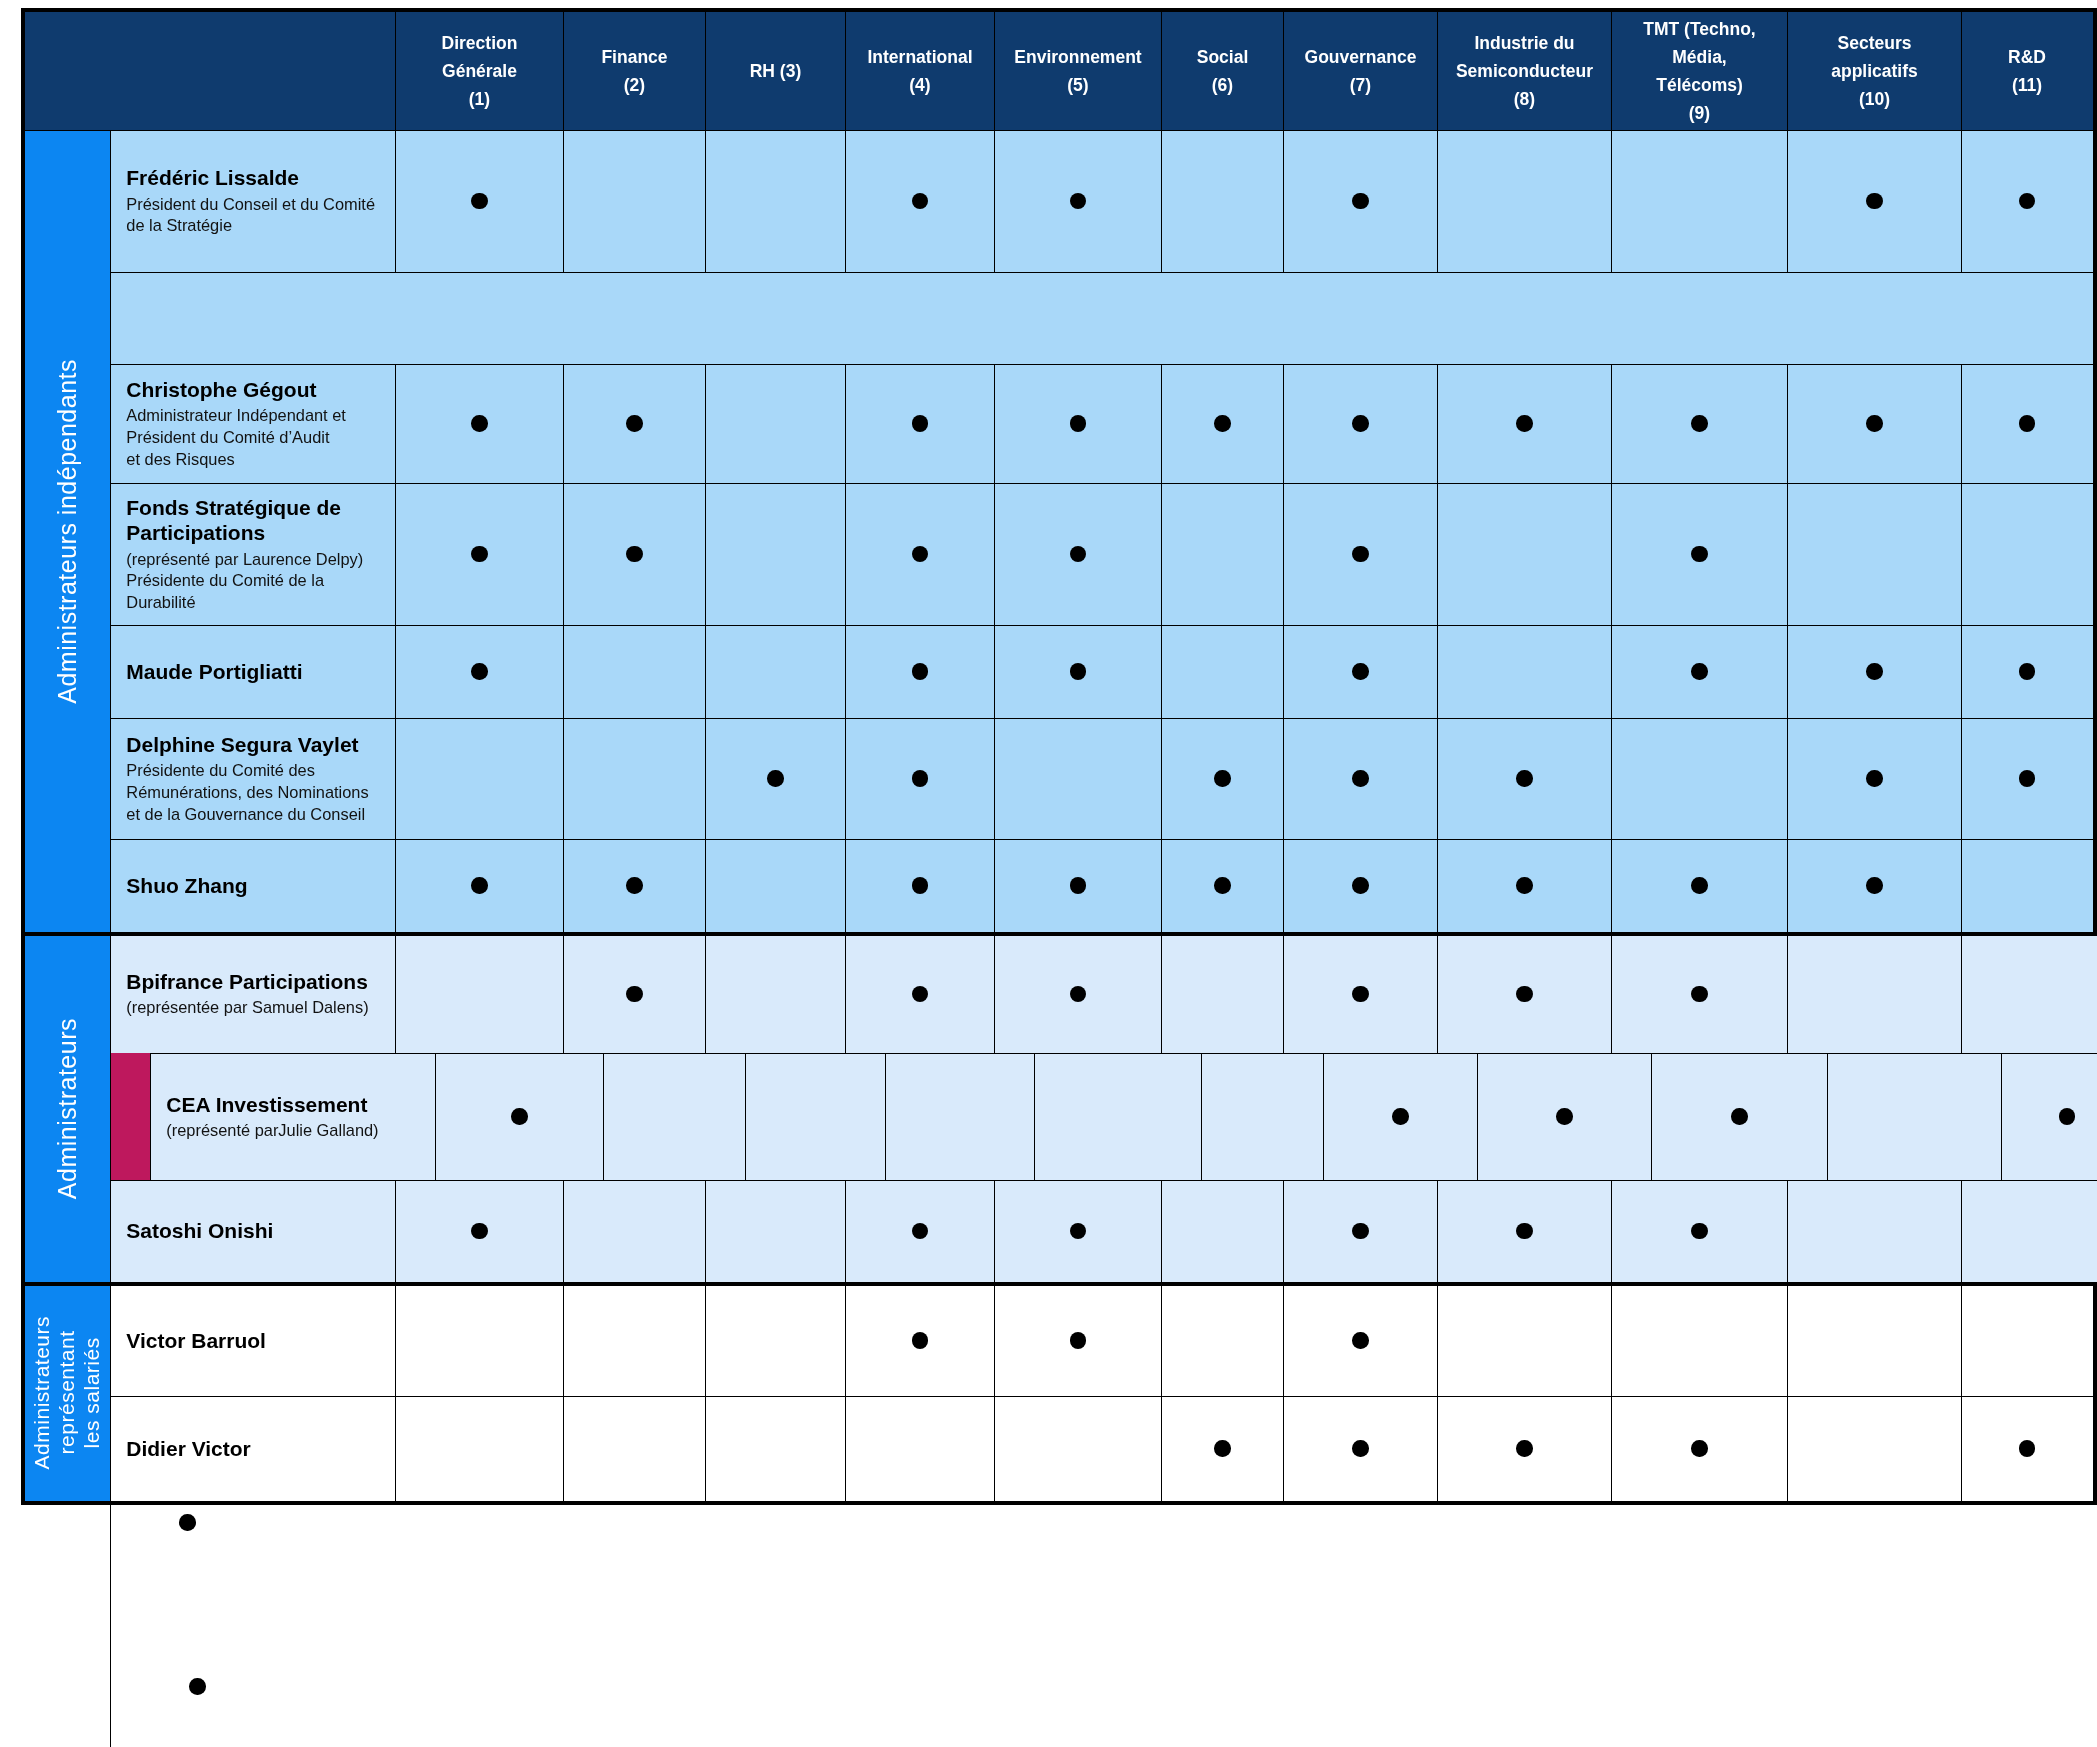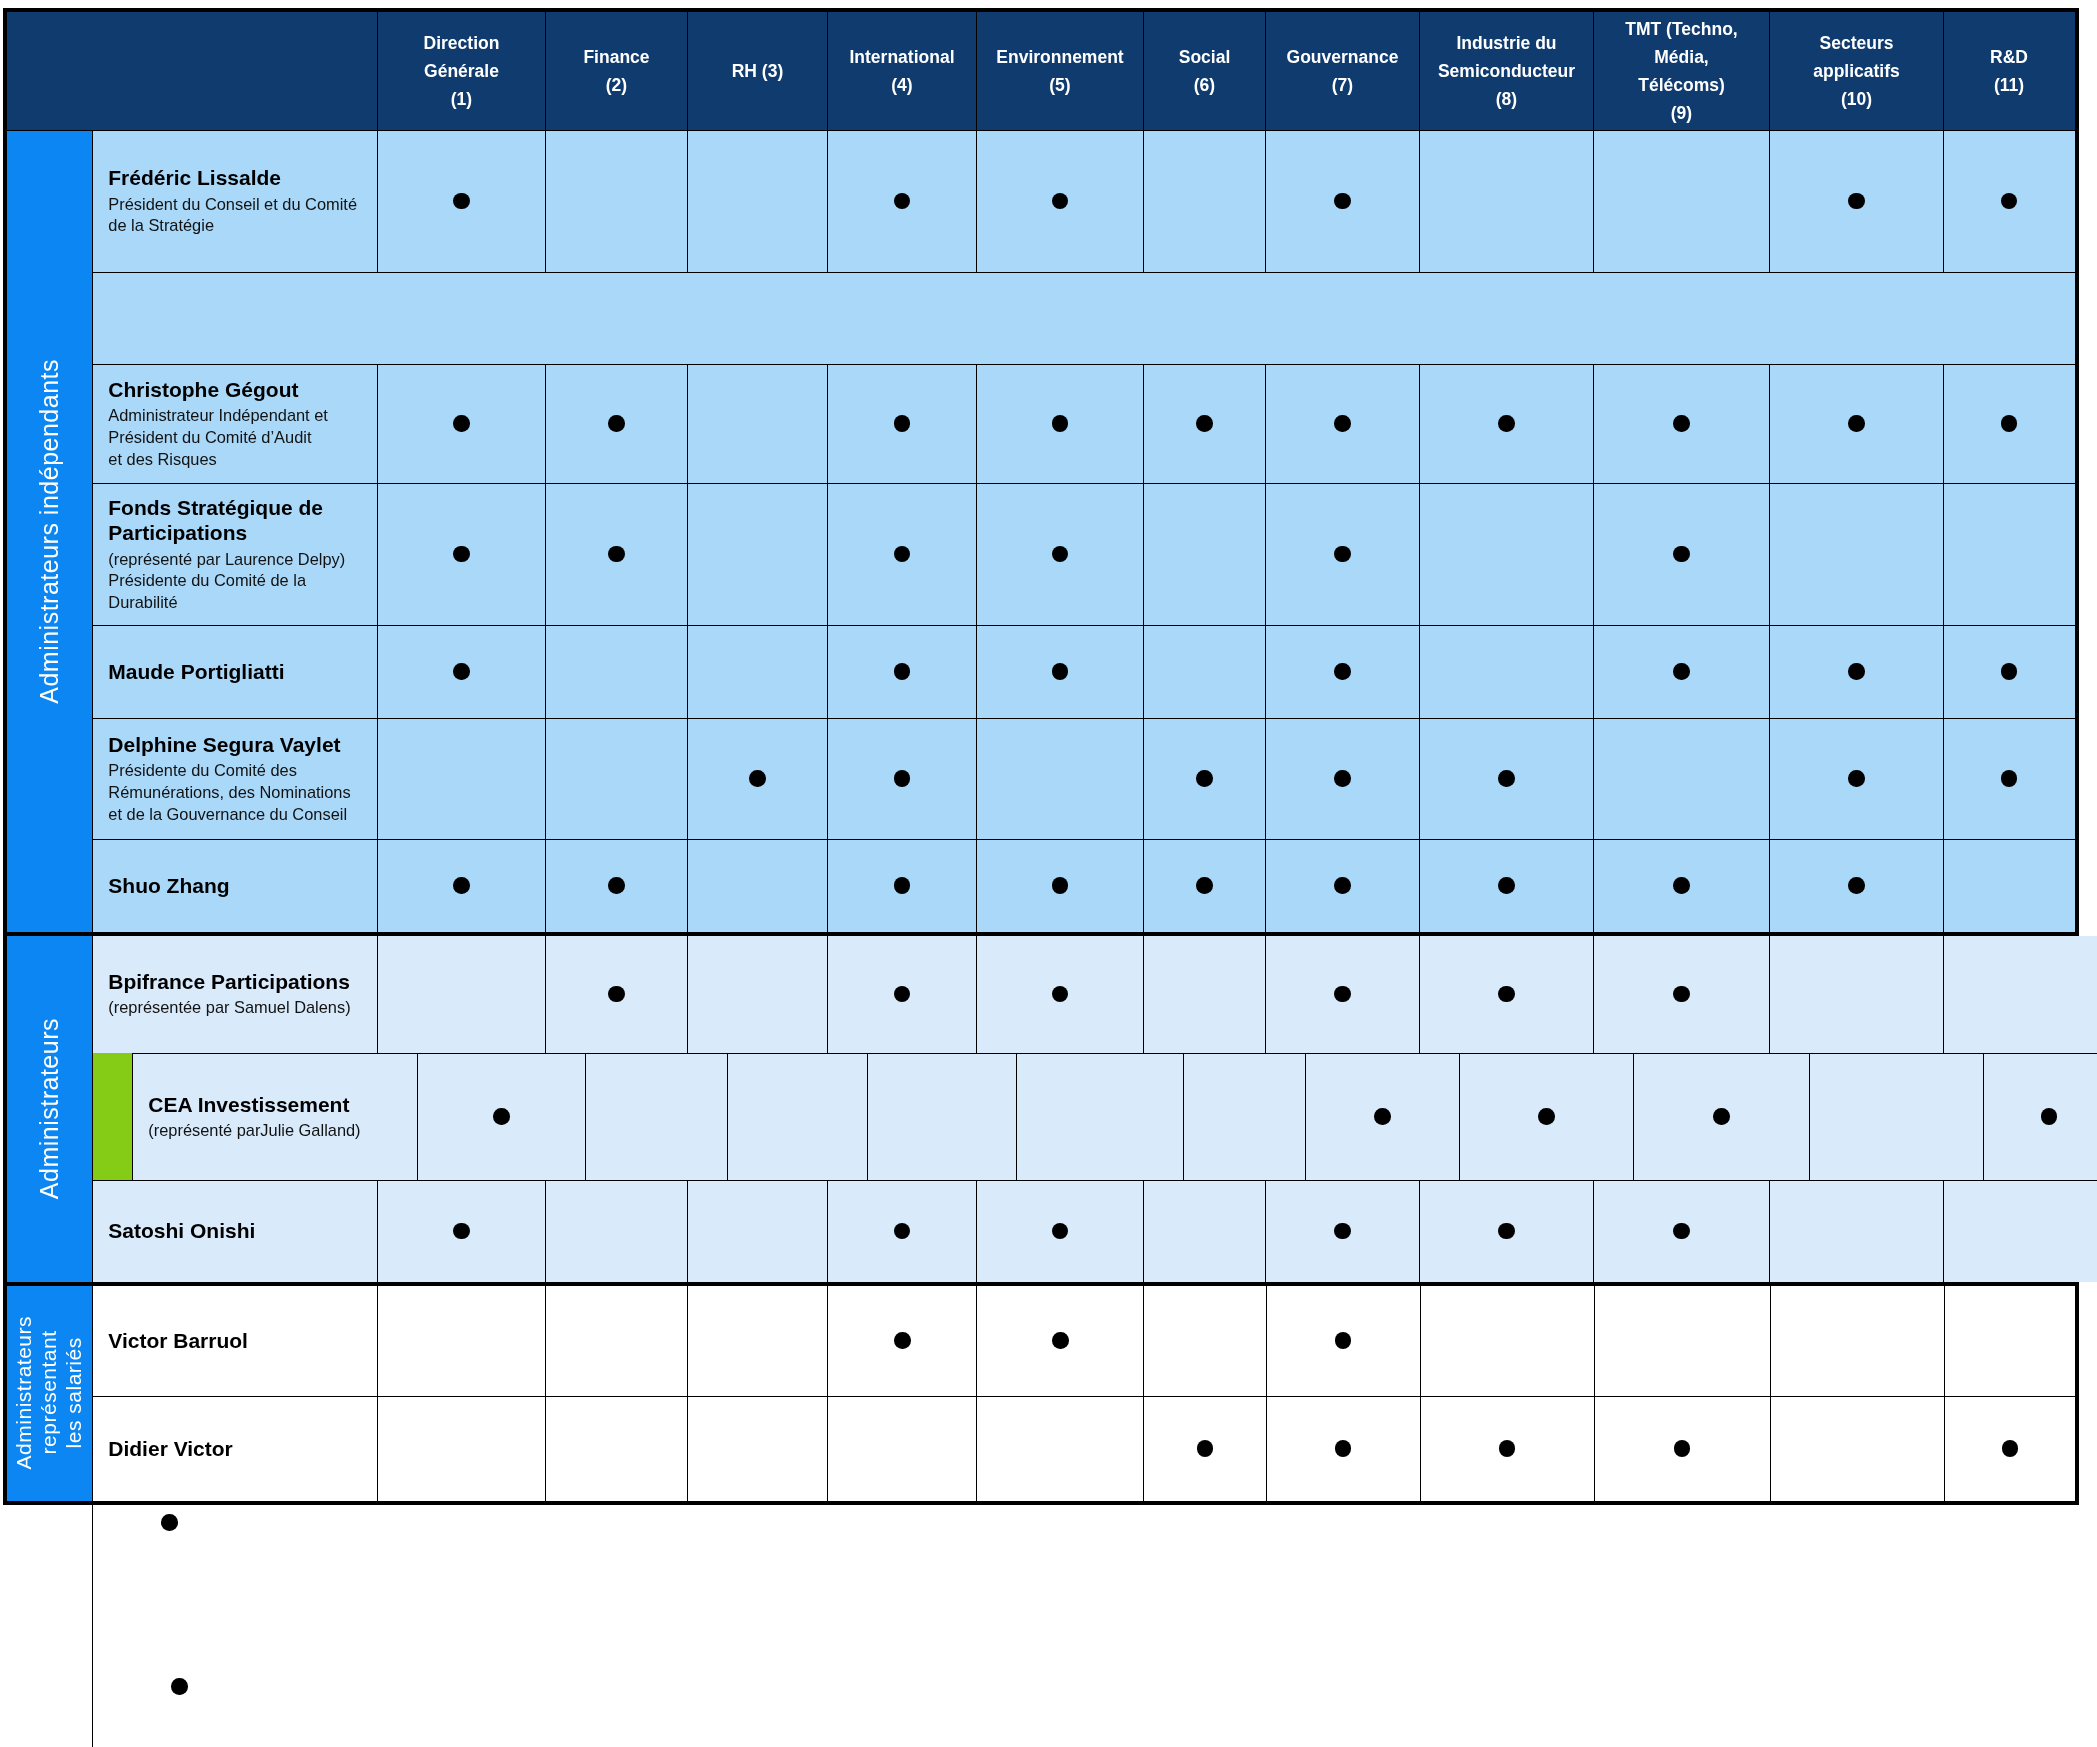--- a/index.html
+++ b/index.html
@@ -1,23 +1,23 @@
 <!DOCTYPE html>
 <html style="--header-bg: #0F3B6E; --header-text: #FFFFFF; --band-bg: #0C86F2; --band-text: #FFFFFF; --g0-bg: #A9D8F9; --g1-bg: #D9EAFB; --g2-bg: #FFFFFF; --dot-color: #000000; --border-color: #000000;font-size:8.7px"><head>
 <meta charset="utf-8">
 <style>
   * { box-sizing: border-box; margin: 0; padding: 0; }
   html, body { width: 2097px; height: 1748px; background: #ffffff; }
   body { font-family: "Liberation Sans", sans-serif; position: relative; }
 
   .matrix {
-    position: absolute; left: 3px; top: 7.6px;
+    position: absolute; left: 21px; top: 7.6px;
     width: 2076px;
     border: 4.4px solid var(--border-color);
-    background: #84cc16;
+    background: #be185d;
   }
 
   
   .hdr { display: flex; background: var(--header-bg); border-bottom: 1.6px solid var(--border-color); }
   .hdr-corner { width: 370px; }
   .hdr-cell {
     border-left: 1.6px solid var(--border-color);
     display: flex; align-items: center; justify-content: center;
     text-align: center;
     color: var(--header-text);
@@ -59,21 +59,21 @@
   .member-role { font-size: 16.4px; line-height: 1.32; color: #121212; white-space: pre-line; margin-top: 2.7px; }
 
   .dot-cell {
     border-left: 1.6px solid var(--border-color);
     display: flex; align-items: center; justify-content: center;
   }
   .dot { width: 16.4px; height: 16.4px; border-radius: 50%; background: var(--dot-color); }
 
   .bg-g0 .row { background: var(--g0-bg); }
   .bg-g1 .row { background: var(--g1-bg); }
-  .bg-g2 .row { background: var(--g2-bg); justify-content: space-between; }
+  .bg-g2 .row { background: var(--g2-bg); }
 </style>
 </head>
 <body>
 
 <div class="matrix">
   <div class="hdr" style="height: 119px;">
     <div class="hdr-corner"></div>
 
   <div class="hdr-cell" style="width: 168px; flex: 0 0 168px;">Direction
 Générale

